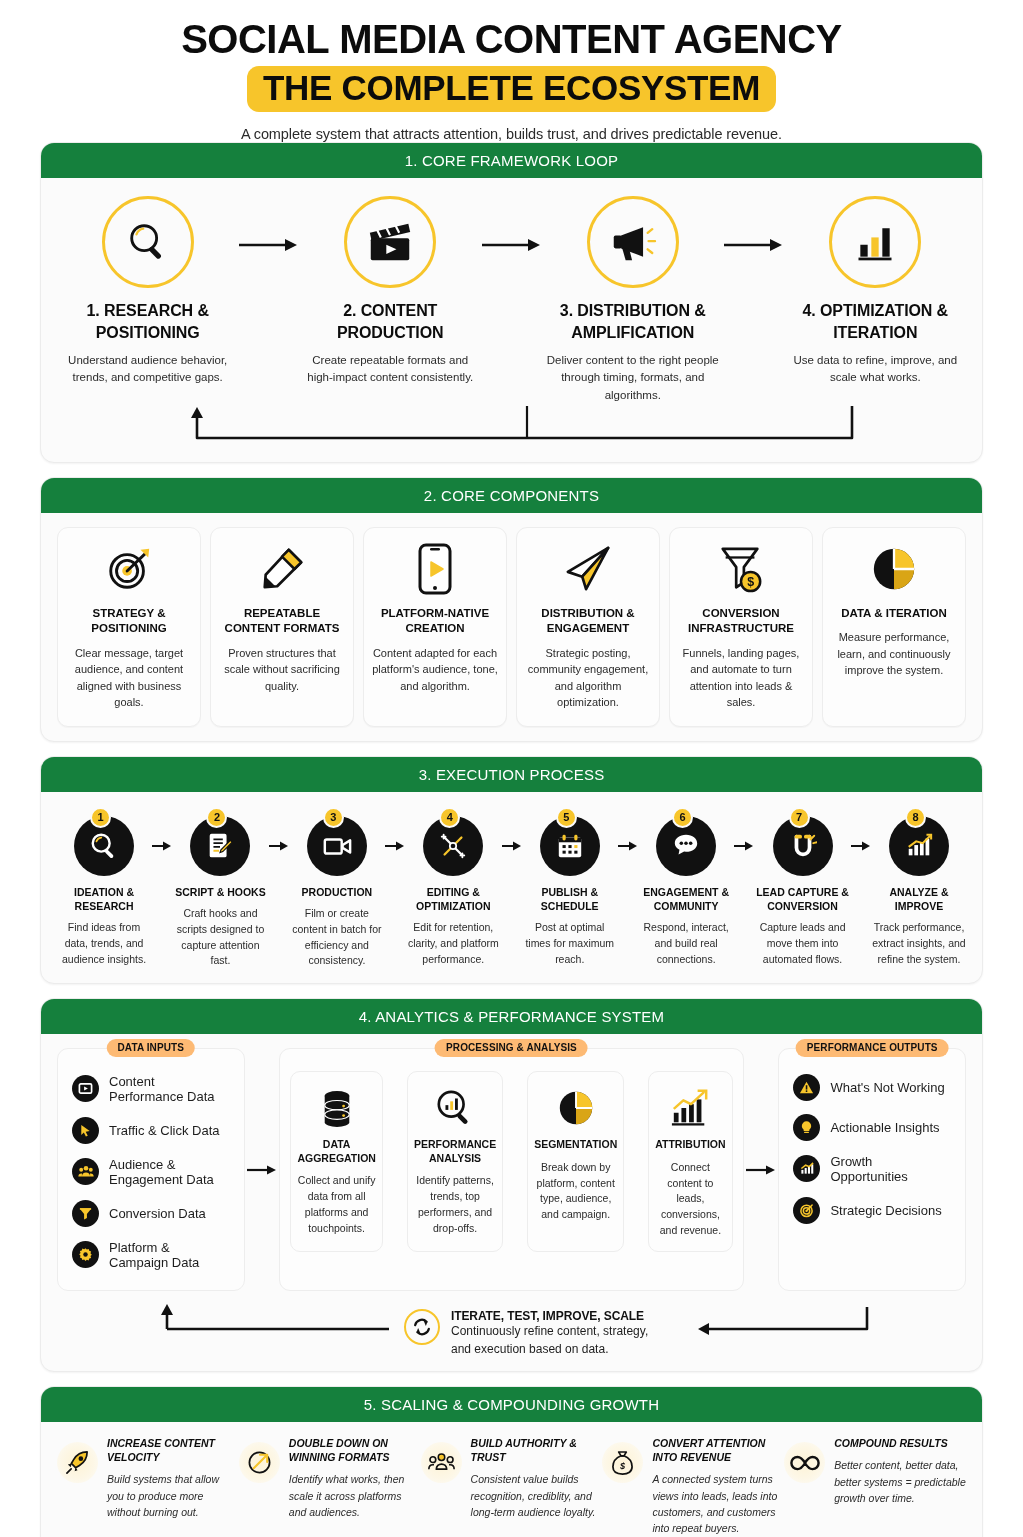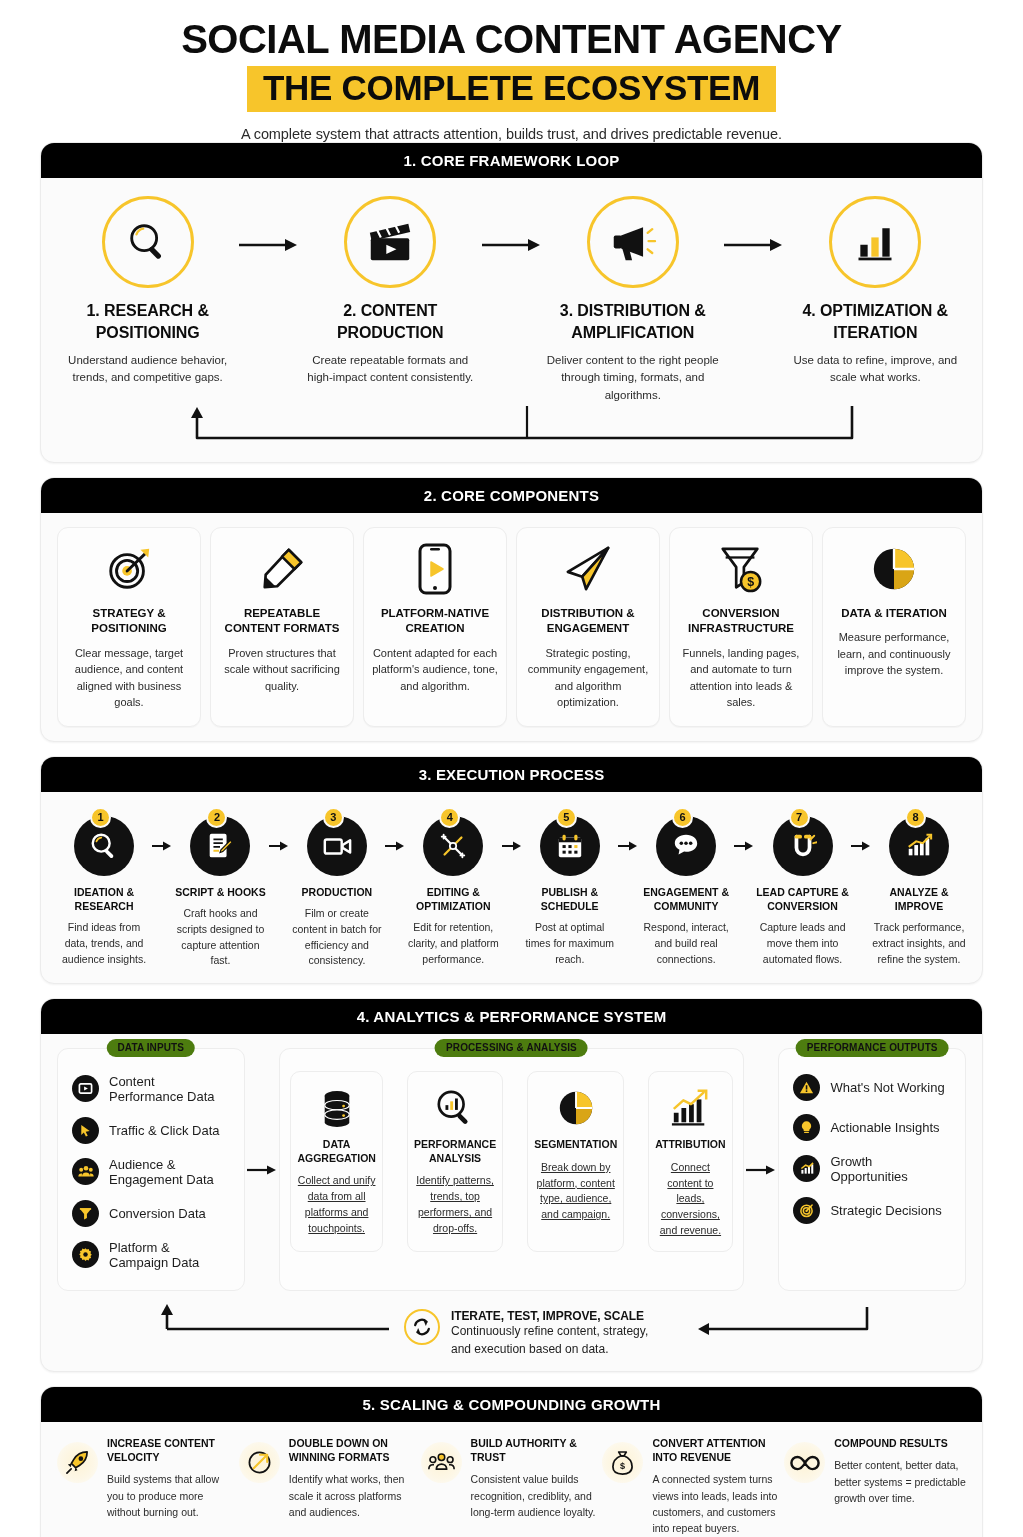--- a/index.html
+++ b/index.html
@@ -23,45 +23,45 @@
     line-height: 1.08;
   }
   .title-sub-wrap { margin-top: 5px; display: flex; justify-content: center; }
   .title-sub {
     background: #F7C52B;
     color: #0c0c0c;
     font-size: 35px;
     font-weight: bold;
     letter-spacing: -0.3px;
     padding: 3px 16px 5px 16px;
-    border-radius: 0;
+    border-radius: 12px;
     line-height: 1.08;
   }
   .subtitle {
     margin-top: 14px;
     font-size: 14.5px;
     color: #2b2b2b;
     letter-spacing: -0.1px;
   }
 
   
   .section {
     margin: 0 40px 14px 40px;
     border-radius: 14px;
     background: #fbfbfb;
     border: 1px solid #ececec;
     box-shadow: 0 1px 2px rgba(0,0,0,0.05);
     overflow: hidden;
   }
   .section-head {
-    background: #000000;
+    background: #15803d;
     color: #ffffff;
     text-align: center;
     font-size: 15px;
-    font-weight: bold;
+    font-weight: normal;
     letter-spacing: 0.2px;
     padding: 9px 0 9px 0;
   }
   .section-body { padding: 14px 16px 14px 16px; position: relative; }
 
   
   .loop-row { display: flex; align-items: flex-start; justify-content: space-between; }
   .loop-step { width: 190px; text-align: center; }
   .loop-ring {
     width: 92px; height: 92px;
@@ -121,56 +121,56 @@
   .an-row { display: flex; align-items: stretch; }
   .panel {
     position: relative;
     background: #fdfdfd;
     border: 1px solid #ededed;
     border-radius: 11px;
     padding: 18px 10px 14px 10px;
   }
   .panel-tag {
     position: absolute; top: -10px; left: 50%; transform: translateX(-50%);
-    background: #4d7c0f; color: #111111;
+    background: #fdba74; color: #111111;
     font-size: 10px; font-weight: bold; letter-spacing: 0.1px;
     padding: 3px 11px 4px 11px; border-radius: 9px; white-space: nowrap;
   }
   .io-panel { width: 212px; }
   .io-item { display: flex; align-items: center; gap: 10px; padding: 6.5px 2px 6.5px 4px; }
   .io-disc {
     width: 27px; height: 27px; border-radius: 50%; background: #111111;
     flex: 0 0 27px; display: flex; align-items: center; justify-content: center;
   }
   .io-label { font-size: 13px; color: #1d1d1d; }
   .an-arrow { width: 40px; display: flex; align-items: center; justify-content: center; }
   .proc-panel { flex: 1 1 0; }
   .proc-row { display: flex; gap: 24px; margin-top: 4px; }
   .proc-card {
     flex: 1 1 0; background: #fdfdfd; border: 1px solid #ededed;
     border-radius: 10px; padding: 12px 6px 12px 6px; text-align: center;
   }
   .proc-icon { height: 48px; display: flex; align-items: center; justify-content: center; }
   .proc-title { margin-top: 6px; font-size: 10.5px; font-weight: bold; line-height: 1.3; }
-  .proc-desc { margin-top: 8px; font-size: 10.5px; line-height: 1.5; color: #2b2b2b; text-decoration: underline; }
+  .proc-desc { margin-top: 8px; font-size: 10.5px; line-height: 1.5; color: #2b2b2b; }
   .an-feedback { position: relative; height: 62px; margin-top: 4px; }
   .an-feedback-center {
     position: absolute; left: 347px; top: 4px;
     display: flex; align-items: flex-start; gap: 11px; margin-top: 10px;
   }
   .refresh-ring {
     width: 36px; height: 36px; border-radius: 50%;
     border: 2.5px solid #F7C52B; flex: 0 0 36px;
     display: flex; align-items: center; justify-content: center;
   }
   .fb-title { font-size: 12px; font-weight: bold; letter-spacing: -0.1px; }
   .fb-desc { font-size: 12px; line-height: 1.45; color: #1d1d1d; }
 
   
-  .scale-row { display: flex; gap: 0; }
+  .scale-row { display: flex; gap: 0; font-style: italic; }
   .scale-item { flex: 1 1 0; display: flex; gap: 9px; align-items: flex-start; }
   .scale-ring {
     width: 41px; height: 41px; border-radius: 50%;
     background: radial-gradient(circle, #fdf3d6 0%, #fdf7e6 55%, #fcfcfa 100%);
     flex: 0 0 41px; margin-top: 6px;
     display: flex; align-items: center; justify-content: center;
   }
   .scale-title { font-size: 10.5px; font-weight: bold; line-height: 1.35; color: #0c0c0c; }
   .scale-desc { margin-top: 7px; font-size: 10.5px; line-height: 1.55; color: #2b2b2b; }
 </style>

